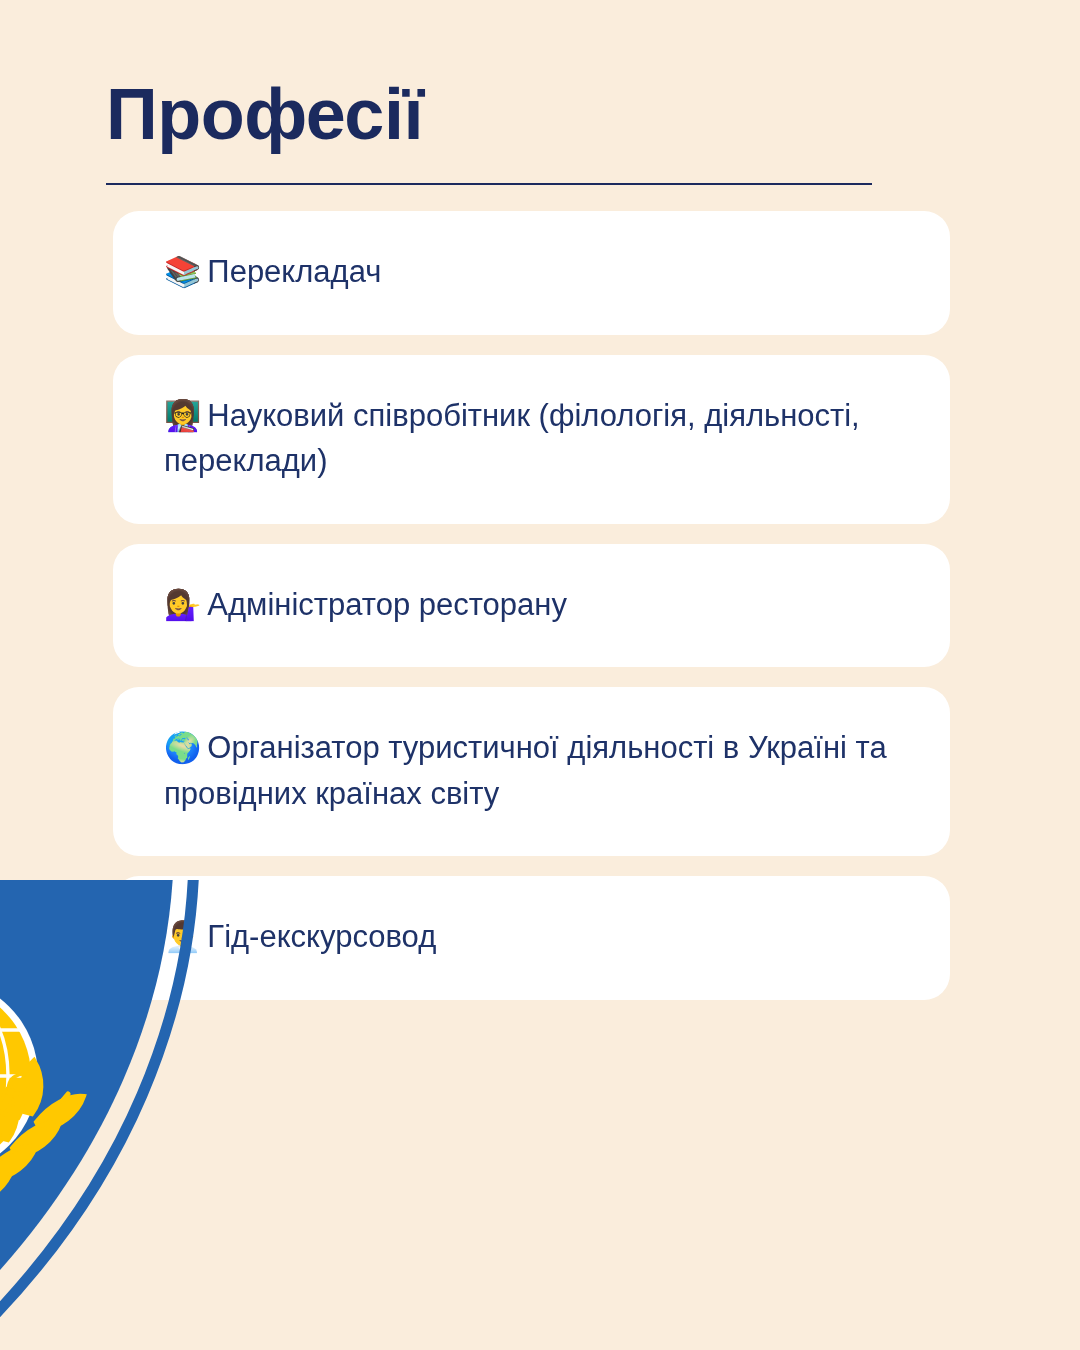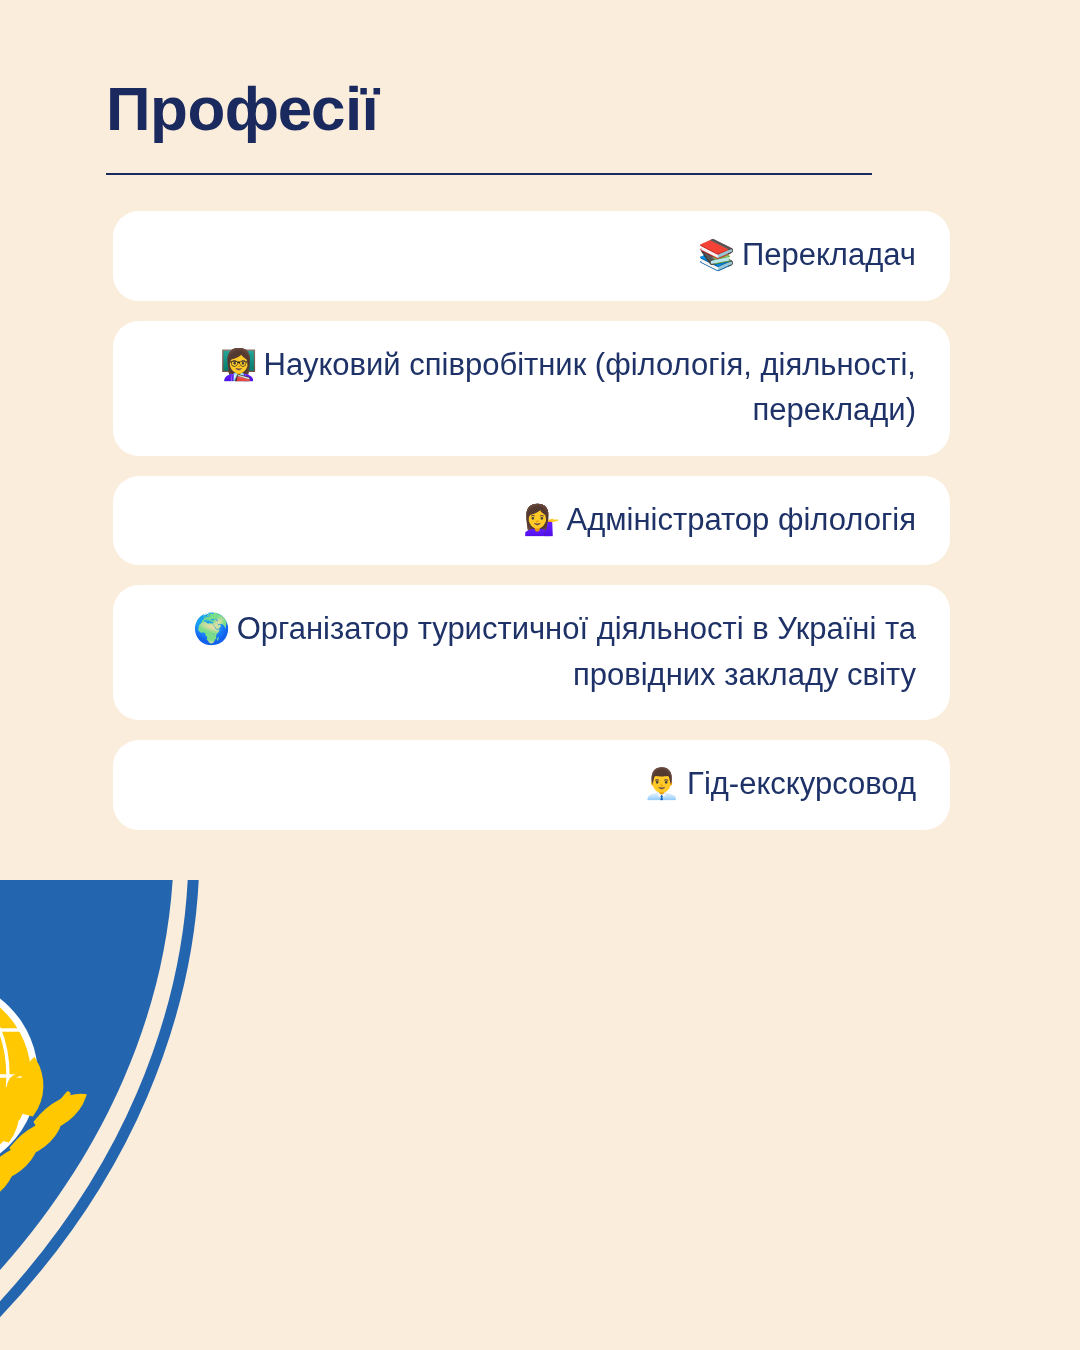--- a/index.html
+++ b/index.html
@@ -42,21 +42,21 @@
 
   
   .header {
     position: absolute;
     left: 106px;
     top: 78px;
     width: 768px;
   }
   .page-title {
     margin: 0;
-    font-size: 62px;
+    font-size: 72px;
     line-height: 1.0;
     font-weight: bold;
     color: #1B2A5E;
     letter-spacing: -0.5px;
     font-family: "Liberation Sans", "DejaVu Sans", sans-serif;
   }
   .title-rule {
     margin-top: 33px;
     height: 2px;
     width: 766px;
@@ -73,27 +73,26 @@
     flex-direction: column;
     gap: 20px;
   }
   .card {
     background: #FFFFFF;
     border-radius: 26px;
     padding: 21px 34px 23px 34px;
     box-sizing: border-box;
   }
   .card-text {
-    margin: 0;
+    margin: 17px;
     font-size: 31px;
     line-height: 1.47;
     color: #1E3268;
     font-family: "Liberation Sans", "DejaVu Sans", sans-serif;
     word-break: normal;
-    text-align: right;
   }
   .card-emoji {
     font-family: "DejaVu Sans", sans-serif;
     font-size: 30px;
     margin-right: 6px;
   }
 </style>
 </head>
 <body>
 
@@ -109,25 +108,25 @@
     <div class="card">
       <p class="card-text"><span class="card-emoji">📚</span><span>Перекладач</span></p>
     </div>
 
     <div class="card">
       <p class="card-text"><span class="card-emoji">👩‍🏫</span><span>Науковий співробітник (філологія, діяльності, переклади)</span></p>
     </div>
 
 
     <div class="card">
-      <p class="card-text"><span class="card-emoji">💁‍♀️</span><span>Адміністратор філологія</span></p>
-    </div>
-
-    <div class="card">
-      <p class="card-text"><span class="card-emoji">🌍</span><span>Організатор туристичної діяльності в Україні та провідних закладу світу</span></p>
+      <p class="card-text"><span class="card-emoji">💁‍♀️</span><span>Адміністратор ресторану</span></p>
+    </div>
+
+    <div class="card">
+      <p class="card-text"><span class="card-emoji">🌍</span><span>Організатор туристичної діяльності в Україні та провідних країнах світу</span></p>
     </div>
 
     <div class="card">
       <p class="card-text"><span class="card-emoji">👨‍💼</span><span>Гід-екскурсовод</span></p>
     </div>
 
   </div>
 
   <div class="emblem">
     <svg viewBox="0 0 420 470" xmlns="http://www.w3.org/2000/svg" aria-hidden="true">

